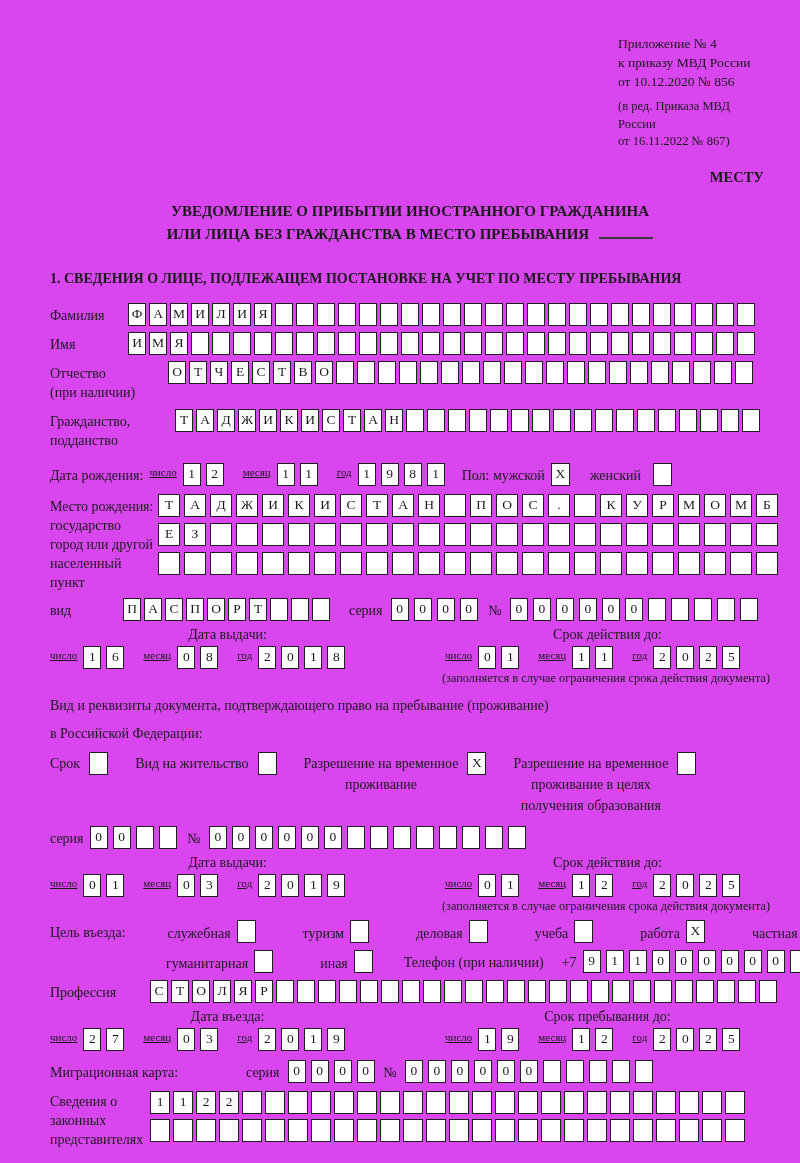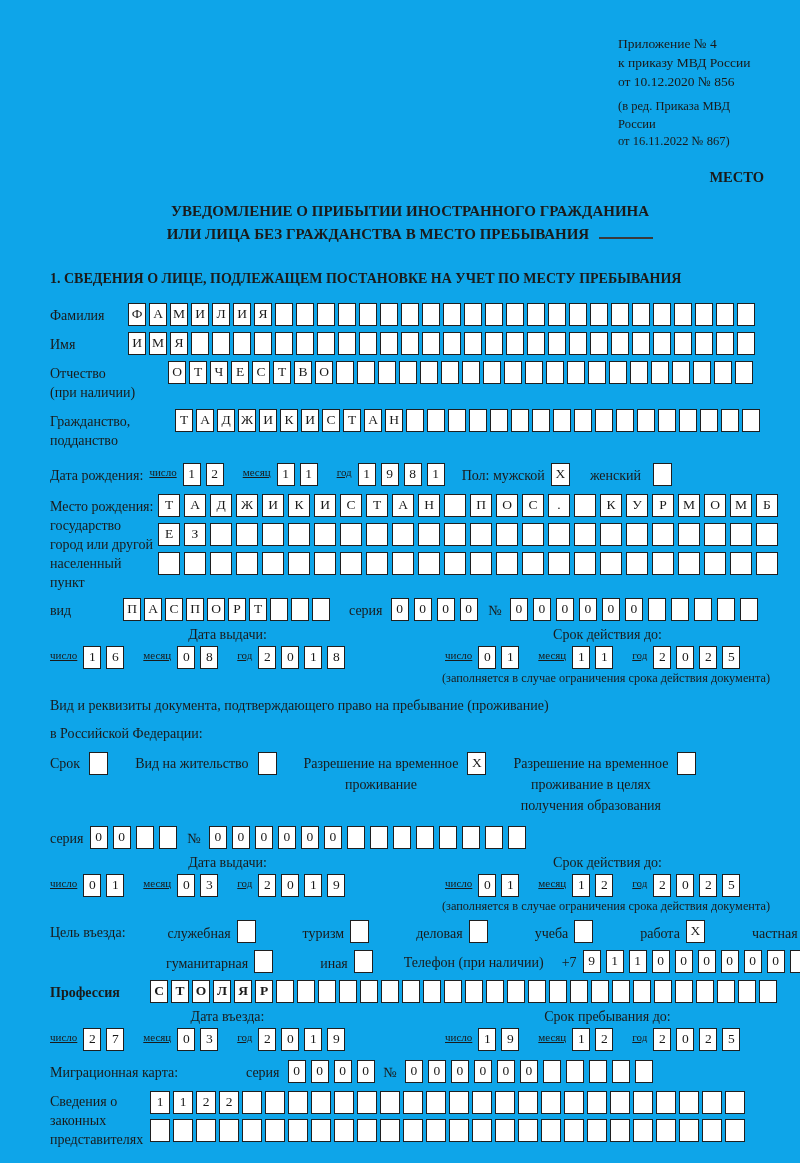--- a/index.html
+++ b/index.html
@@ -1,17 +1,17 @@
 <!DOCTYPE html>
 <html><head>
 <meta charset="utf-8">
 <style>
   html,body{margin:0;padding:0;background:#e9e9e9;}
   .page{
-    width:800px;height:1163px;margin:0 auto;background:#0ea5e9;color:#1a1a1a;
+    width:800px;height:1163px;margin:0 auto;background:#d946ef;color:#1a1a1a;
     font-family:"Liberation Serif","DejaVu Serif",serif;
     box-sizing:border-box;padding:34px 30px 0 50px;position:relative;overflow:hidden;
   }
   
   .appendix{margin-left:568px;font-size:13.5px;line-height:1.42;}
   .appendix .sub{margin-top:7px;font-size:12.5px;line-height:1.4;}
   .forma{font-weight:bold;text-align:right;padding-right:6px;margin-top:18px;font-size:14.5px;}
   
   .title{text-align:center;font-weight:bold;font-size:15px;line-height:1.55;margin-top:14px;}
   .title-underline{display:inline-block;width:54px;border-bottom:2.2px solid #3a3a3a;margin-left:10px;}
@@ -77,21 +77,21 @@
   <div class="appendix">
     <div>Приложение № 4</div>
     <div>к приказу МВД России</div>
     <div>от 10.12.2020 № 856</div>
     <div class="sub">
       <div>(в ред. Приказа МВД России</div>
       <div>от 16.11.2022 № 867)</div>
     </div>
   </div>
 
-  <div class="forma">МЕСТО</div>
+  <div class="forma">МЕСТУ</div>
 
   <div class="title">
     <div>УВЕДОМЛЕНИЕ О ПРИБЫТИИ ИНОСТРАННОГО ГРАЖДАНИНА</div>
     <div>
       <span>ИЛИ ЛИЦА БЕЗ ГРАЖДАНСТВА В МЕСТО ПРЕБЫВАНИЯ</span><span class="title-underline"></span>
     </div>
   </div>
 
   <div class="sec-heading">1. СВЕДЕНИЯ О ЛИЦЕ, ПОДЛЕЖАЩЕМ ПОСТАНОВКЕ НА УЧЕТ ПО МЕСТУ ПРЕБЫВАНИЯ</div>
 
@@ -225,21 +225,21 @@
     <span><span class="iopt"><span class="opt-label">служебная</span><span class="cb"></span></span><span class="iopt"><span class="opt-label">туризм</span><span class="cb"></span></span><span class="iopt"><span class="opt-label">деловая</span><span class="cb"></span></span><span class="iopt"><span class="opt-label">учеба</span><span class="cb"></span></span><span class="iopt"><span class="opt-label">работа</span><span class="cb">X</span></span><span class="iopt"><span class="opt-label">частная</span><span class="cb"></span></span><span class="iopt"><span class="opt-label">транзит</span><span class="cb"></span></span></span>
   </div>
 
   <div class="frow nowrap indent80">
     <span><span class="iopt"><span class="opt-label">гуманитарная</span><span class="cb"></span></span><span class="iopt"><span class="opt-label">иная</span><span class="cb"></span></span></span>
     <span class="flabel ml20 mr6">Телефон (при наличии)</span>
     <span class="flabel ml12 mr6">+7</span>
     <span class="cellgroup"><span class="cell">9</span><span class="cell">1</span><span class="cell">1</span><span class="cell">0</span><span class="cell">0</span><span class="cell">0</span><span class="cell">0</span><span class="cell">0</span><span class="cell">0</span><span class="cell"></span></span>
   </div>
 
-  <div class="frow" style="font-weight:bold;">
+  <div class="frow" style="">
     <div class="flabel w100">Профессия</div>
     <div class="cells"><span class="cell">С</span><span class="cell">Т</span><span class="cell">О</span><span class="cell">Л</span><span class="cell">Я</span><span class="cell">Р</span><span class="cell"></span><span class="cell"></span><span class="cell"></span><span class="cell"></span><span class="cell"></span><span class="cell"></span><span class="cell"></span><span class="cell"></span><span class="cell"></span><span class="cell"></span><span class="cell"></span><span class="cell"></span><span class="cell"></span><span class="cell"></span><span class="cell"></span><span class="cell"></span><span class="cell"></span><span class="cell"></span><span class="cell"></span><span class="cell"></span><span class="cell"></span><span class="cell"></span><span class="cell"></span><span class="cell"></span></div>
   </div>
 
   <div class="dates" style="margin-top:4px;">
     <div class="dcol1">
       <div class="date-title">Дата въезда:</div>
       <div class="datefields"><span class="dlabel">число</span><span class="cellgroup"><span class="cell">2</span><span class="cell">7</span></span><span class="dlabel">месяц</span><span class="cellgroup"><span class="cell">0</span><span class="cell">3</span></span><span class="dlabel">год</span><span class="cellgroup"><span class="cell">2</span><span class="cell">0</span><span class="cell">1</span><span class="cell">9</span></span></div>
     </div>
     <div class="dcol2">

